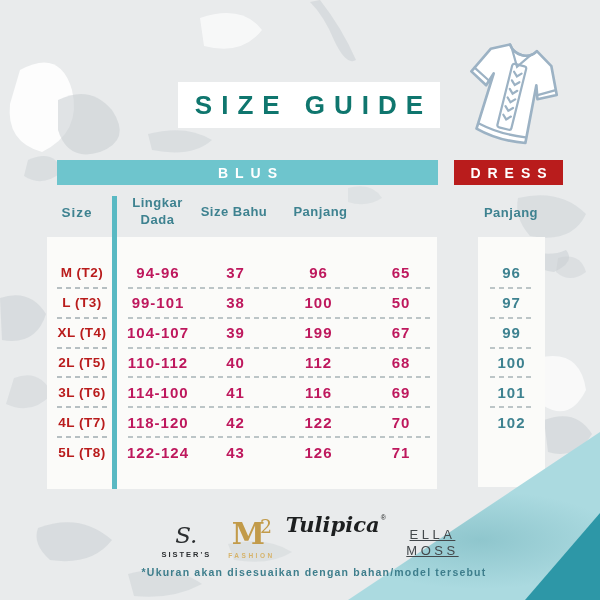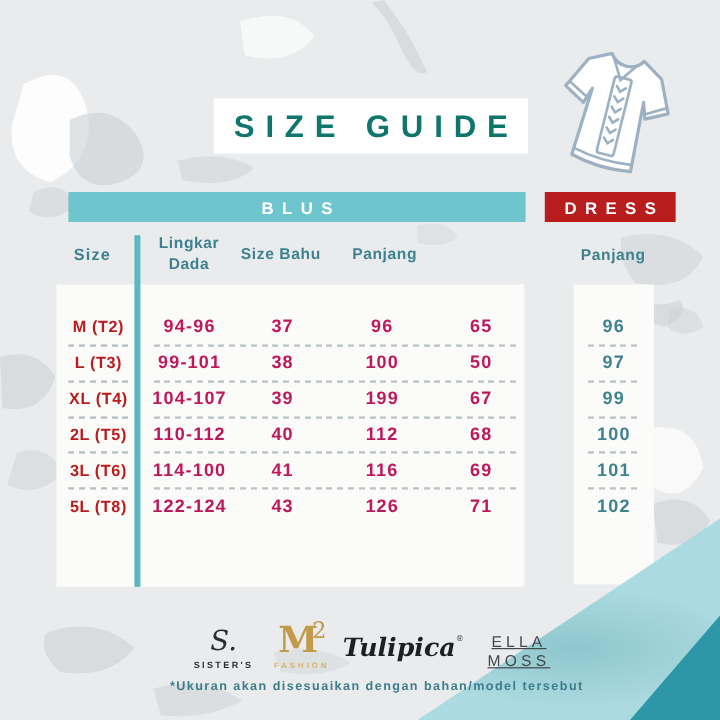--- a/index.html
+++ b/index.html
@@ -68,21 +68,21 @@
 
   
   .brands{position:absolute;left:160px;top:497px;width:300px;height:62px;display:flex;
     align-items:flex-end;justify-content:center;gap:17px;z-index:4;}
   .brand{display:flex;flex-direction:column;align-items:center;}
   .s-script{font-family:"DejaVu Serif",serif;font-style:italic;font-size:23px;color:#2b2e30;line-height:1;}
   .s-name{font-size:7.5px;font-weight:bold;letter-spacing:2px;color:#2b2e30;margin-top:3px;}
   .mono{font-family:"DejaVu Serif",serif;font-size:30px;color:#c29b4a;line-height:1;position:relative;font-weight:bold;}
   .mono .m2{font-size:19px;position:absolute;right:-7px;top:-2px;font-weight:normal;}
   .f-name{font-size:6.5px;font-weight:bold;letter-spacing:2.5px;color:#d6b36a;margin-top:3px;margin-right:-6px;}
-  .tulipica{flex-direction:row;align-items:flex-start;margin-bottom:9px;justify-content:flex-end;}
+  .tulipica{flex-direction:row;align-items:flex-start;margin-bottom:24px;justify-content:flex-end;}
   .t-script{font-family:"DejaVu Serif",serif;font-style:italic;font-size:21px;font-weight:bold;color:#1d1f20;line-height:1;}
   .reg{font-size:7px;color:#1d1f20;margin-left:1px;}
   .ellamoss div{font-size:13px;letter-spacing:3.5px;color:#43484b;line-height:1.25;text-indent:3.5px;text-align:center;text-decoration:underline;}
 
   
   .footnote{position:absolute;left:0;right:0;top:566px;text-align:center;z-index:4;
     color:#3e7e8c;font-size:10.5px;font-weight:bold;letter-spacing:1.2px;margin-left:28px;}
 </style>
 </head>
 <body>
@@ -190,20 +190,27 @@
       <span class="c">68</span>
     </div>
     <div class="row">
       <span class="c size">3L (T6)</span>
       <span class="c">114-100</span>
       <span class="c">41</span>
       <span class="c">116</span>
       <span class="c">69</span>
     </div>
     <div class="row">
+      <span class="c size">4L (T7)</span>
+      <span class="c">118-120</span>
+      <span class="c">42</span>
+      <span class="c">122</span>
+      <span class="c">70</span>
+    </div>
+    <div class="row">
       <span class="c size">5L (T8)</span>
       <span class="c">122-124</span>
       <span class="c">43</span>
       <span class="c">126</span>
       <span class="c">71</span>
     </div>
   </div>
 
   <div class="drows">
     <div class="drow">96</div>

